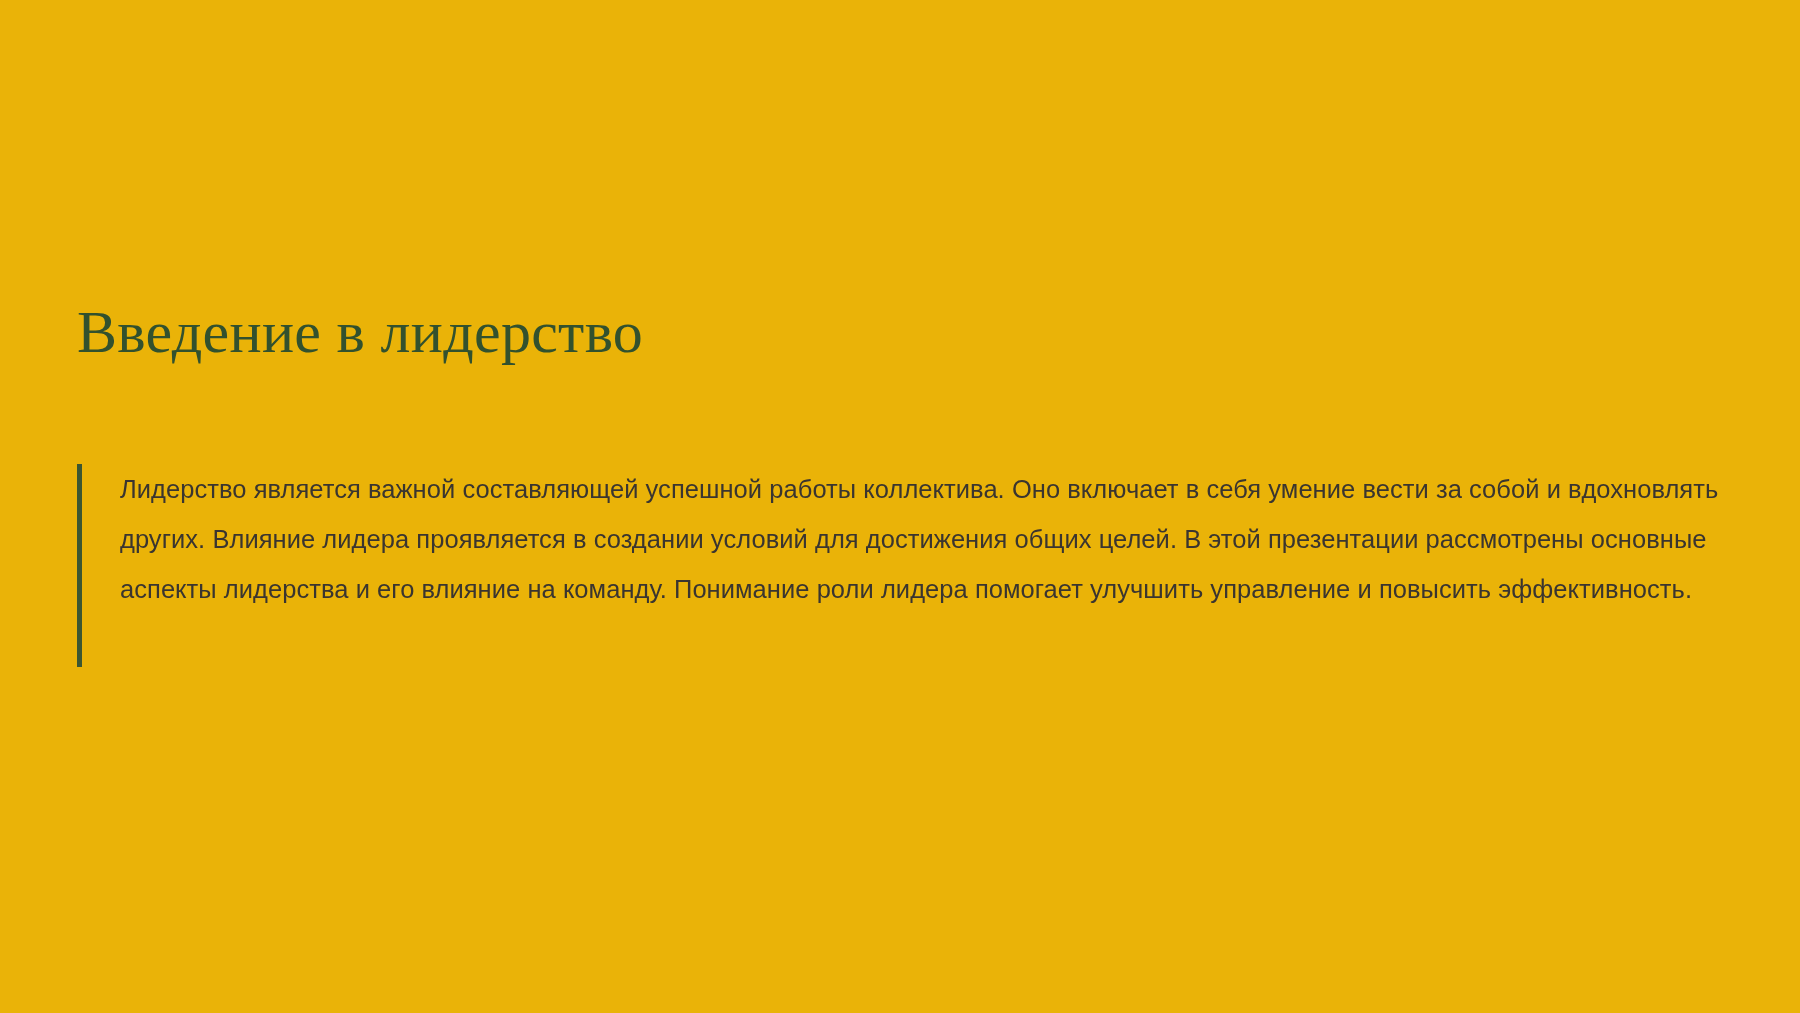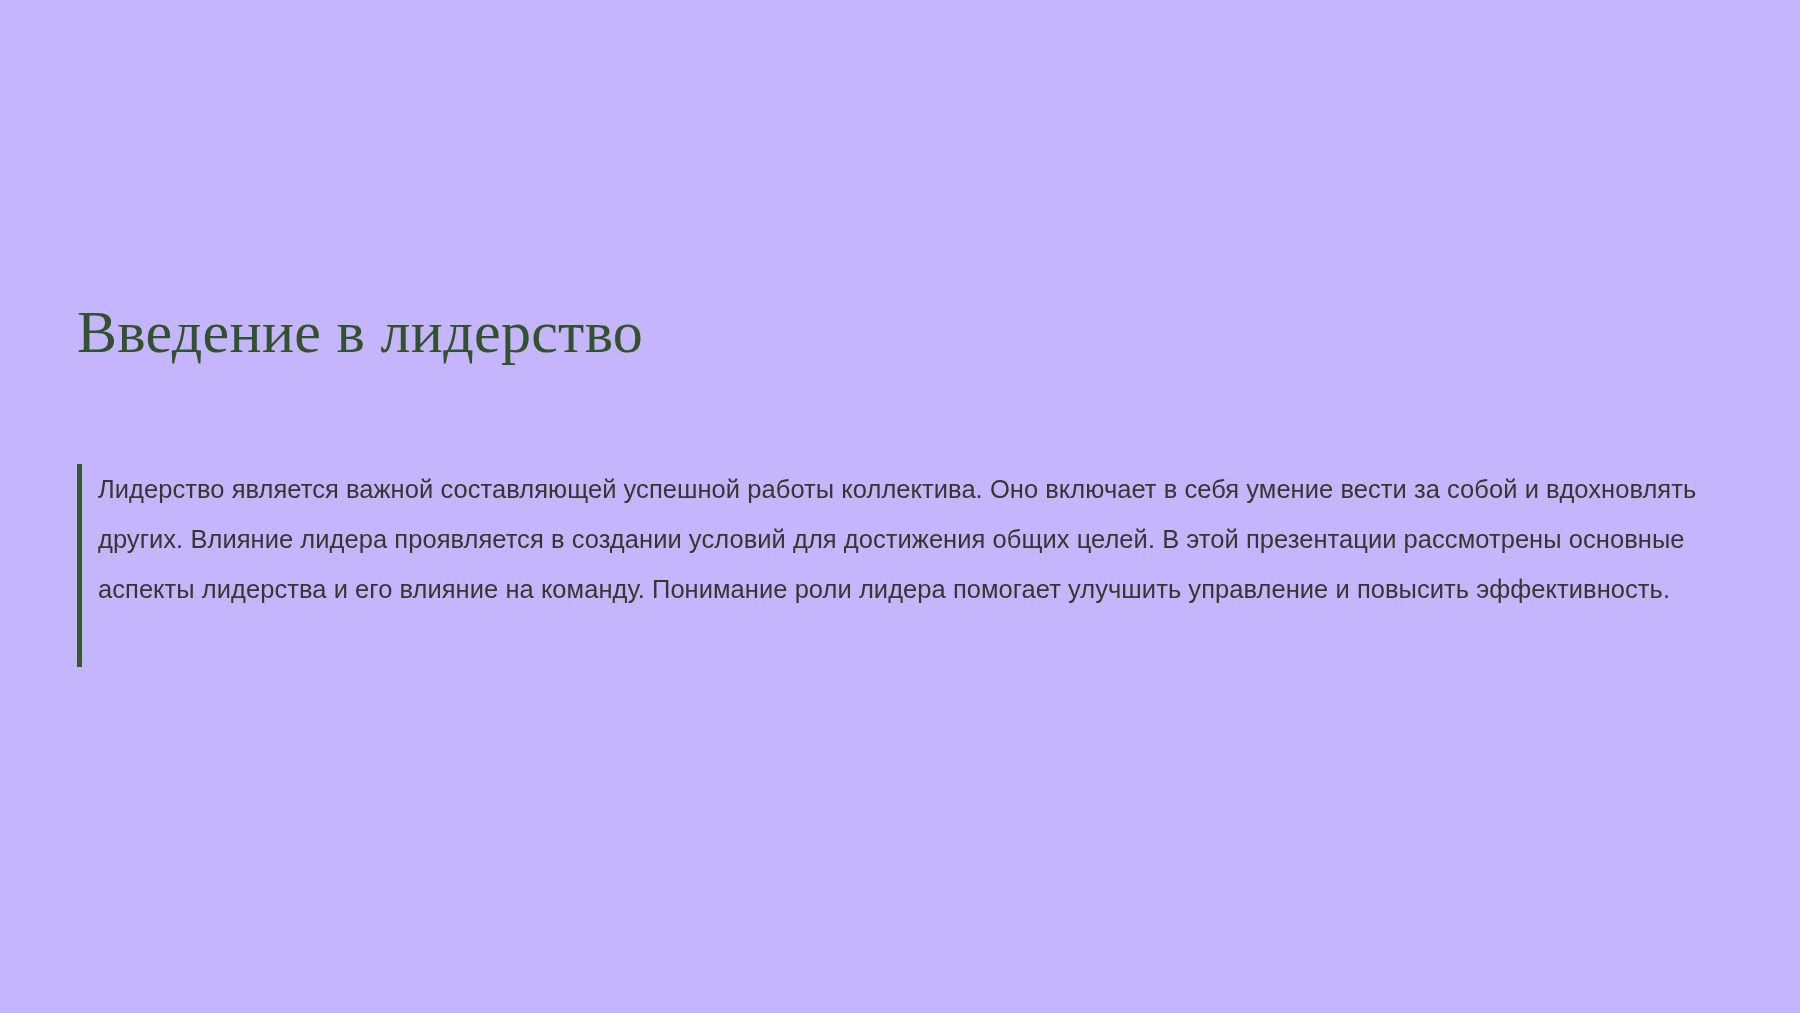--- a/index.html
+++ b/index.html
@@ -52,34 +52,34 @@
     flex: 0 0 auto;
     width: 5px;
     min-height: 203px;
     background: #3b5632;
     border-radius: 0;
   }
 
   #body-text {
     flex: 1 1 auto;
     margin: 0;
-    padding: 0 0 0 16px;
+    padding: 0 0 0 38px;
     font-family: "Liberation Sans", "DejaVu Sans", sans-serif;
     font-size: 25.5px;
     font-weight: 400;
     line-height: 50px;
     color: #3a3530;
     text-align: left;
     letter-spacing: 0.05px;
   }
 </style>
 </head>
 <body>
 
-<div id="slide" style="background: #c4b5fd;">
+<div id="slide" style="background: #eab308;">
 
   <h1 id="slide-title" style="color: rgb(50, 81, 46);">Введение в лидерство</h1>
 
   <div id="body-block">
     <div id="accent-bar" style="background: rgb(59, 86, 50);"></div>
     <p id="body-text" style="color: rgb(58, 53, 48);">Лидерство является важной составляющей успешной работы коллектива. Оно включает в себя умение вести за собой и вдохновлять других. Влияние лидера проявляется в создании условий для достижения общих целей. В этой презентации рассмотрены основные аспекты лидерства и его влияние на команду. Понимание роли лидера помогает улучшить управление и повысить эффективность.</p>
   </div>
 
 </div>
 

